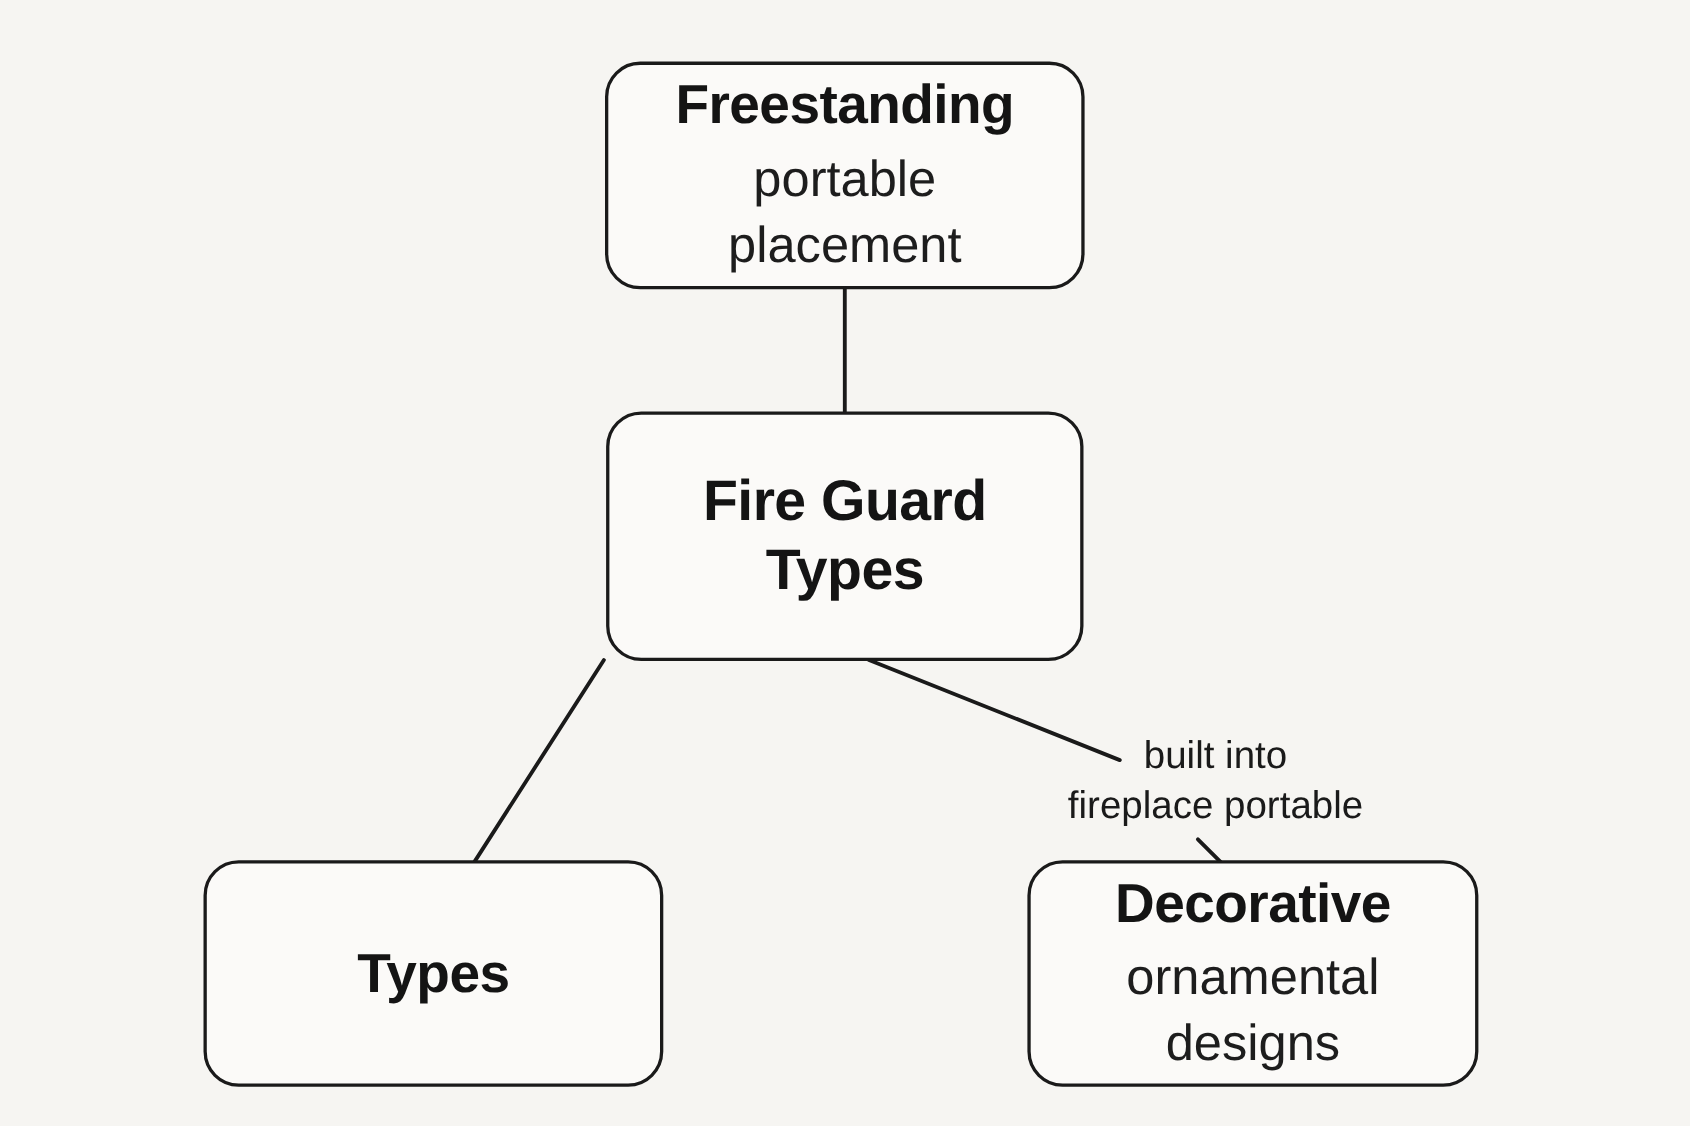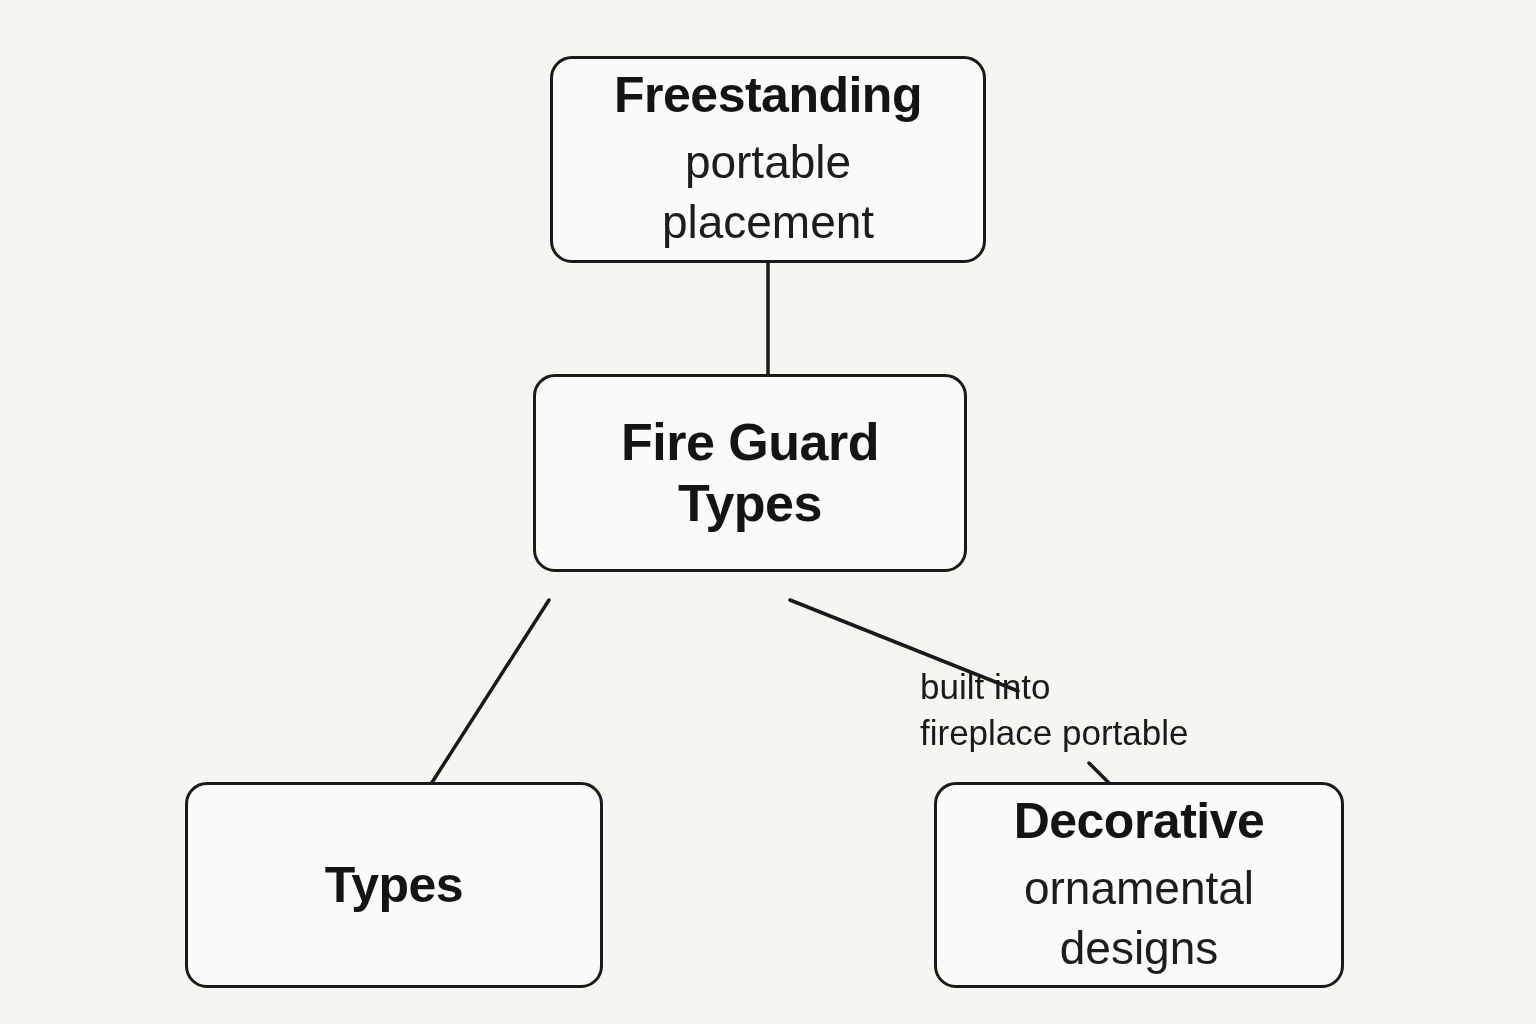--- a/index.html
+++ b/index.html
@@ -24,21 +24,21 @@
   }
   svg.edges line {
     stroke: #1a1a1a;
     stroke-width: 3.5;
     stroke-linecap: round;
   }
   .node {
     position: absolute;
     background: #fbfaf8;
     border: 3.5px solid #1a1a1a;
-    border-radius: 22px;
+    border-radius: 32px;
     display: flex;
     flex-direction: column;
     align-items: center;
     justify-content: center;
     text-align: center;
     padding: 10px 28px;
   }
   .node-title {
     font-weight: 700;
     font-size: 50px;
@@ -47,30 +47,30 @@
     color: #141414;
   }
   .node-sub {
     font-weight: 400;
     font-size: 46px;
     line-height: 1.3;
     margin-top: 8px;
     color: #1d1d1d;
   }
   #node-freestanding { left: 550px; top: 56px;  width: 436px; height: 207px; }
-  #node-root         { left: 533px; top: 374px; width: 434px; height: 198px; }
+  #node-root         { left: 551px; top: 374px; width: 434px; height: 227px; }
   #node-root .node-title { font-size: 52px; }
   #node-inset        { left: 185px; top: 782px; width: 418px; height: 206px; }
   #node-decorative   { left: 934px; top: 782px; width: 410px; height: 206px; }
   .edge-label {
     position: absolute;
     left: 920px;
     top: 664px;
     width: 370px;
-    text-align: left;
+    text-align: center;
     font-size: 35px;
     line-height: 1.3;
     color: #1a1a1a;
   }
 </style>
 </head>
 <body>
 
 <div class="canvas">
 

